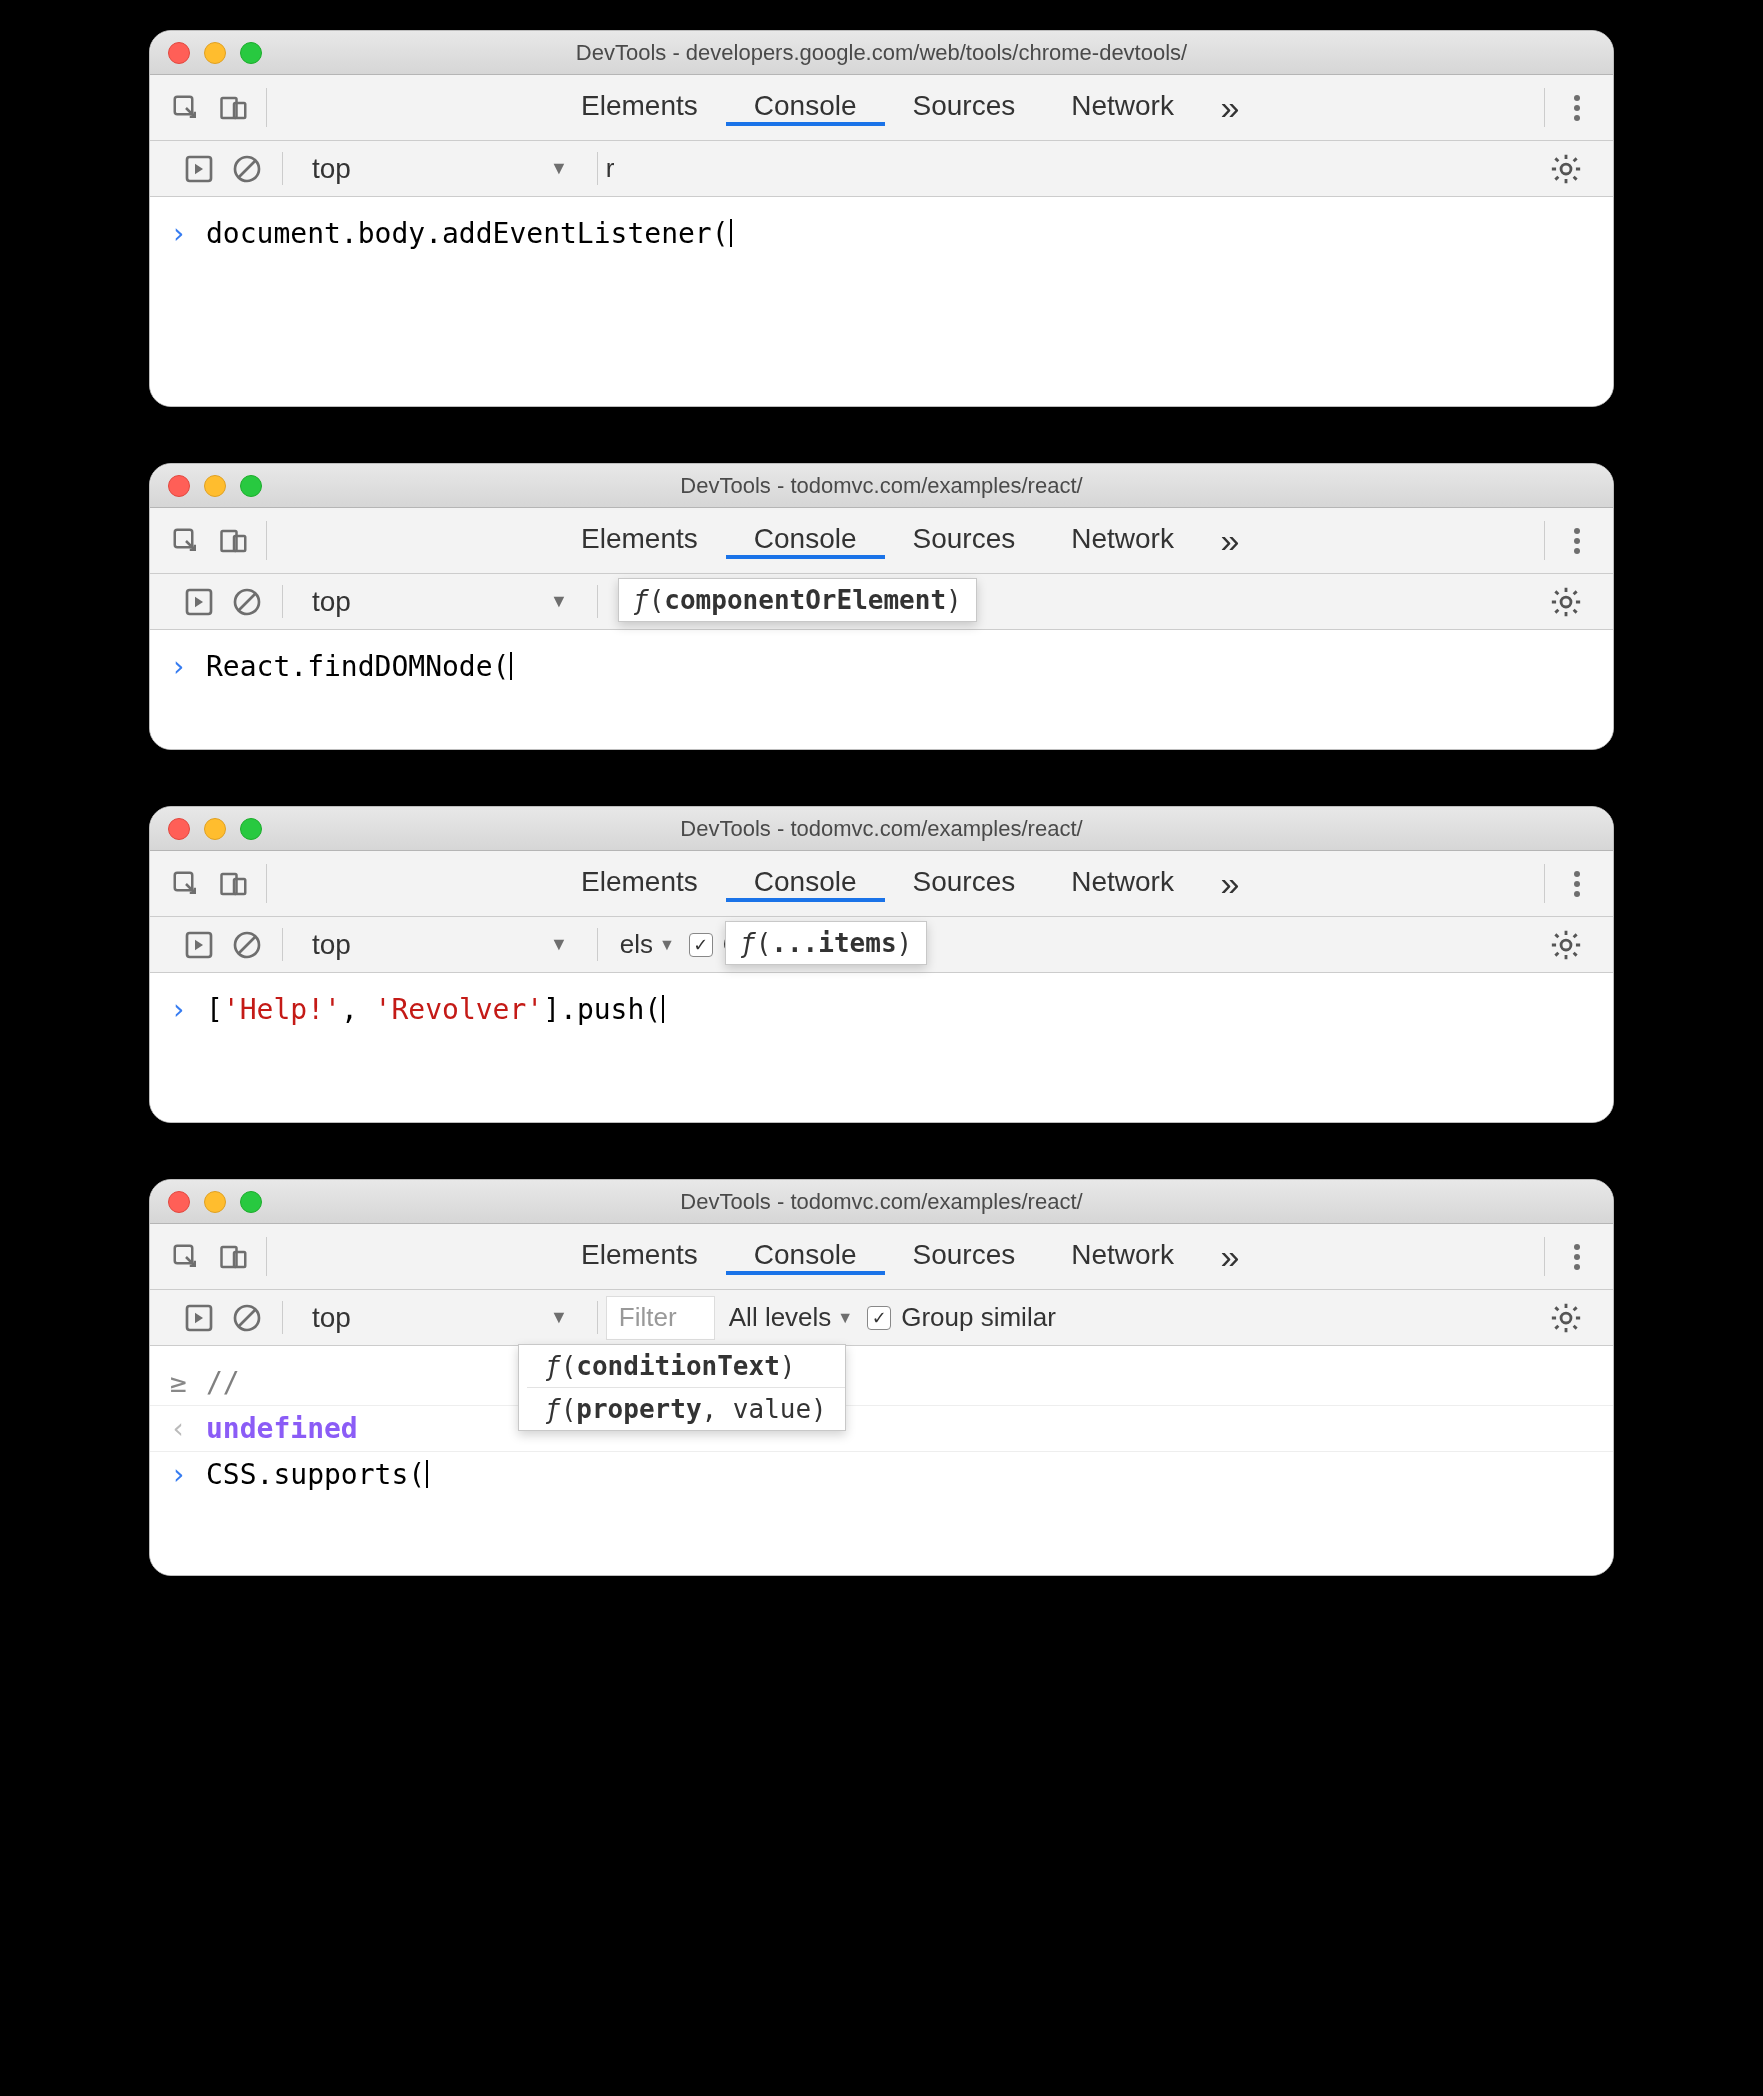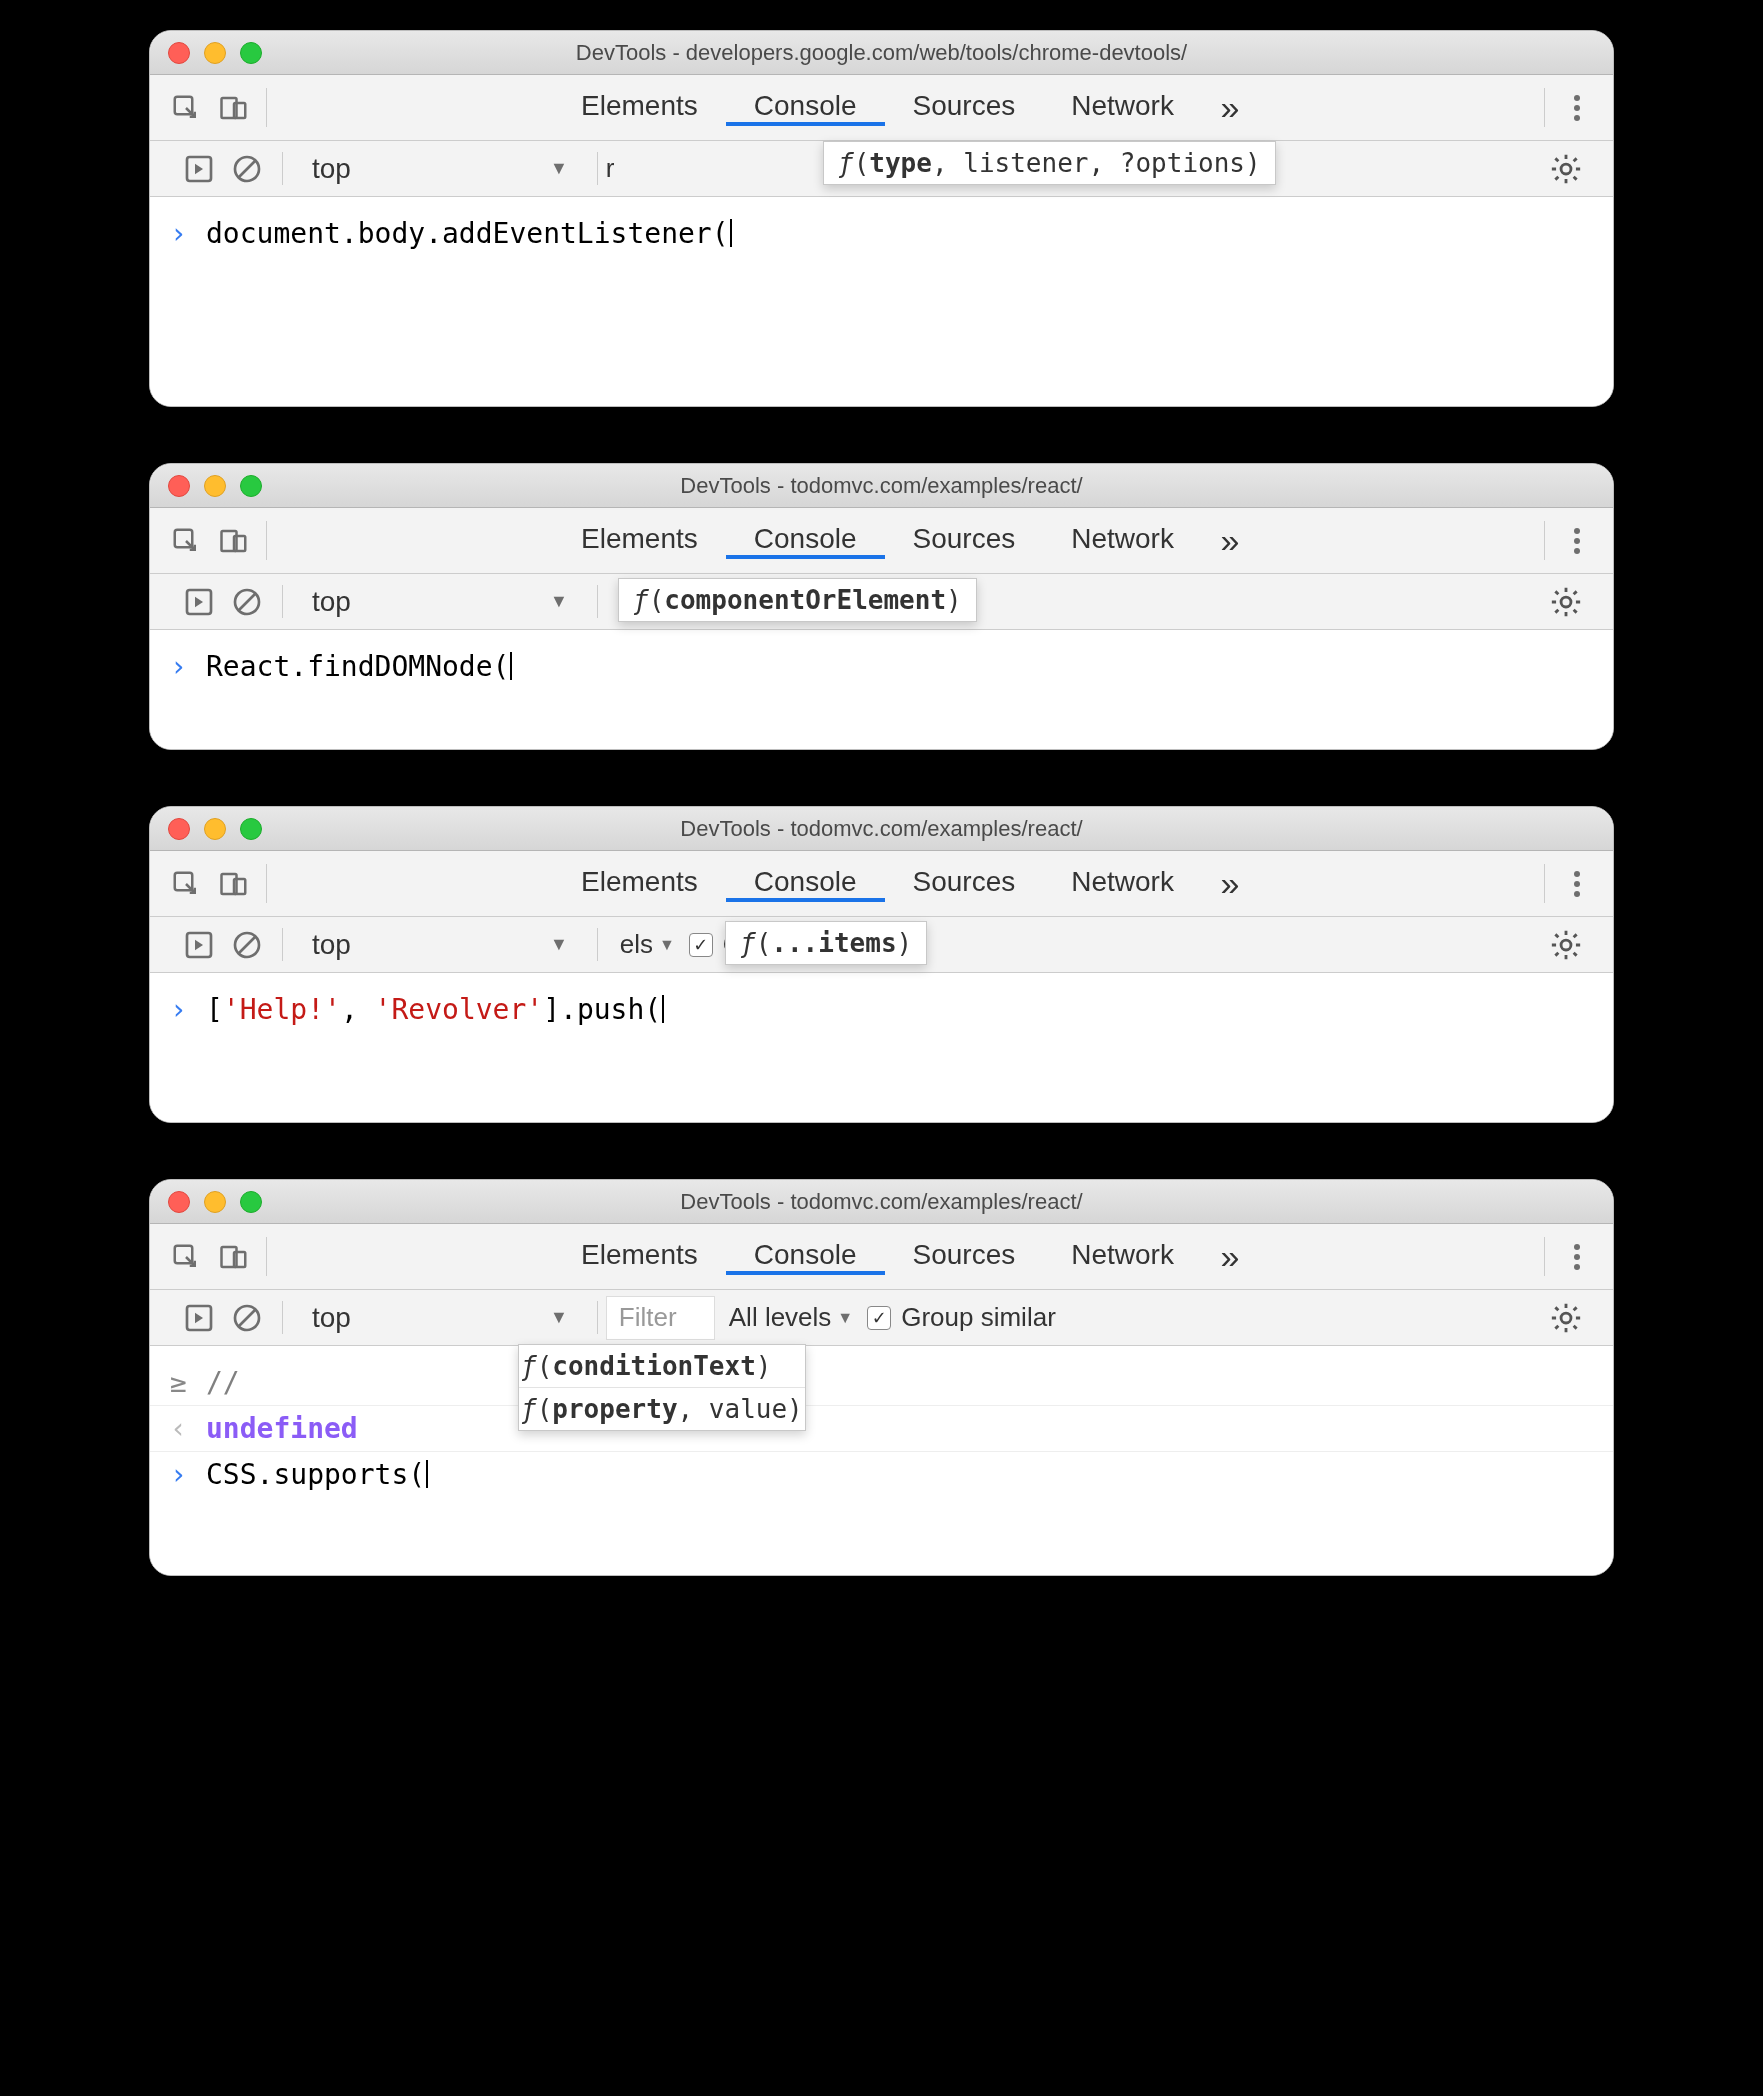--- a/index.html
+++ b/index.html
@@ -126,21 +126,21 @@
     background:#fff;
     border:1px solid #c8c8c8;
     box-shadow: 0 4px 10px rgba(0,0,0,0.18);
     font-family: Menlo, Consolas, monospace;
     font-size: 26px; color:#333;
     padding: 6px 14px;
     white-space: nowrap;
     z-index: 5;
   }
   .sig-tip.stack { padding: 0; }
-  .sig-tip.stack .sig-row { padding: 6px 2px; border-bottom:1px solid #e3e3e3;}
+  .sig-tip.stack .sig-row { padding: 6px 18px; border-bottom:1px solid #e3e3e3;margin-left:8px;}
   .sig-tip.stack .sig-row:last-child{ border-bottom:none;}
   .sig-tip .fsym { font-style: italic; }
   .sig-tip b { font-weight:700; }
 
   
   .window.h1 .console-body { min-height: 209px; }
   .window.h2 .console-body { min-height: 119px; }
   .window.h3 .console-body { min-height: 149px; }
   .window.h4 .console-body { min-height: 229px; }
 </style>
@@ -211,21 +211,20 @@
       <div class="gear">
           <svg viewBox="0 0 24 24">
             <circle cx="12" cy="12" r="3.5" fill="none" stroke="#555" stroke-width="2"></circle>
             <g stroke="#555" stroke-width="2">
               <path d="M12 2v3M12 19v3M2 12h3M19 12h3M4.5 4.5l2.1 2.1M17.4 17.4l2.1 2.1M19.5 4.5l-2.1 2.1M6.6 17.4l-2.1 2.1"></path>
             </g>
           </svg>
         </div>
     </div>
       <div class="console-body">
-        <div class="sig-tip" style="left:673px; top:-56px"><span class="fsym">ƒ</span>(<b>type</b>, listener, ?options)</div>
         <div class="con-line">
       <span class="gutter ">›</span>
       <span class="code">document.body.addEventListener(<span class="cursor"></span></span>
     </div>
       </div>
     </div>
     <div class="window h2">
     <div class="titlebar">
       <div class="traffic">
         <span class="dot red"></span>

